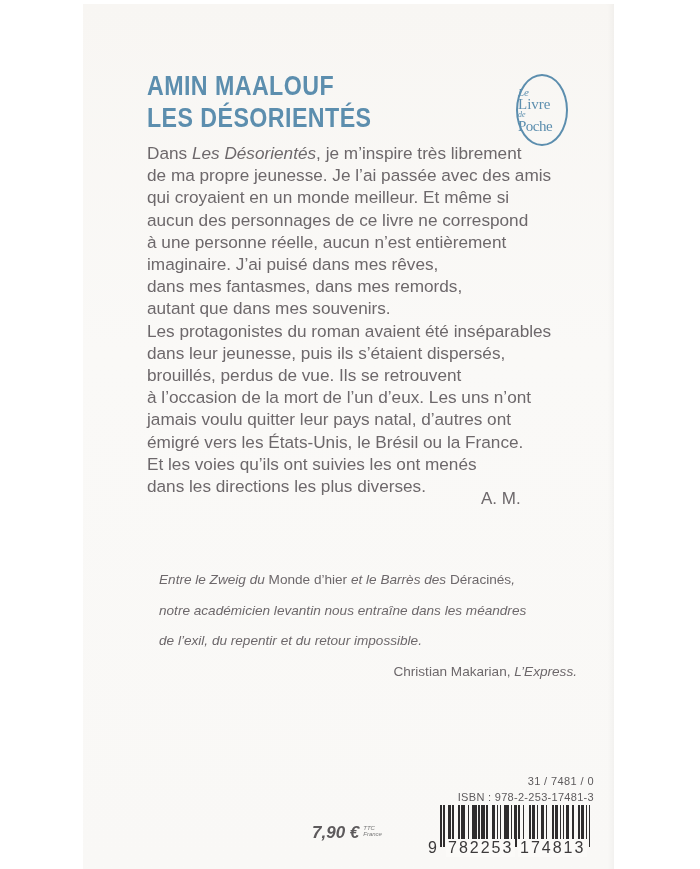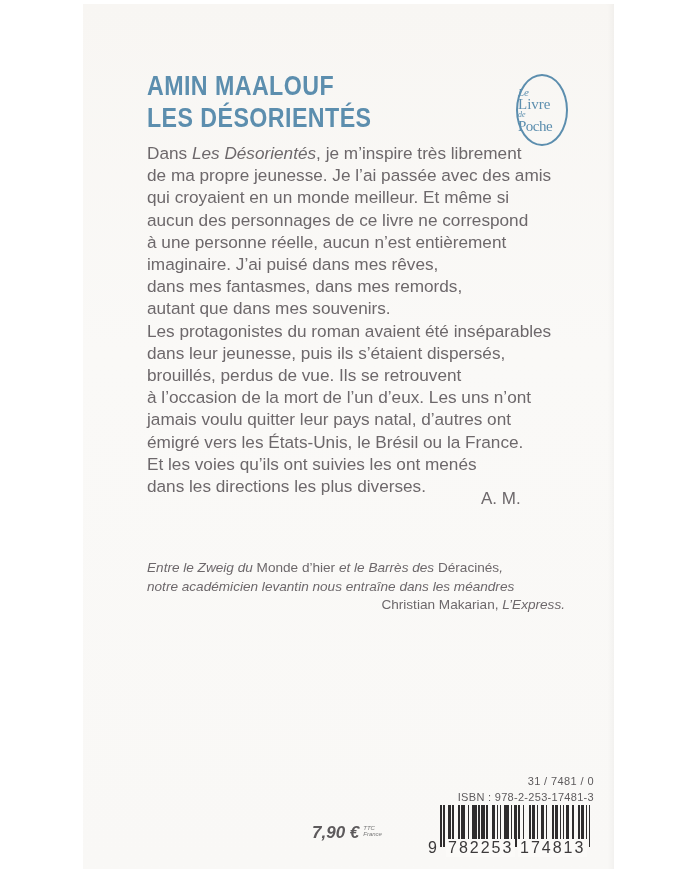--- a/index.html
+++ b/index.html
@@ -34,21 +34,21 @@
       color: #6d686b; font-size: 17.2px; line-height: 22.2px;
     }
     .blurb p { margin: 0; white-space: nowrap; }
     .blurb em { font-style: italic; }
     .signature { position: absolute; left: 398px; top: 485px; color: #6d686b; font-size: 17px; }
 
     .review {
       position: absolute; left: 64px; top: 555px; color: #6d686b;
       font-size: 13.6px; line-height: 18.5px;
     }
-    .review p { margin: 0; white-space: nowrap; }
+    .review p { margin: 12px; white-space: nowrap; }
     .review .it { font-style: italic; }
     .review .author-line { text-align: right; width: 418px; }
 
     .credits {
       position: absolute; left: 32px; top: 783px; color: #7a7678; font-size: 10.5px; line-height: 15px;
     }
     .credits .texte { font-size: 11px; letter-spacing: 2.2px; margin-top: 4px; color: #6f6b6d; }
     .credits .url { color: #5c8eae; font-size: 11.5px; margin-top: 3px; letter-spacing: 0.3px; }
     .price {
       position: absolute; left: 229px; top: 819px; color: #5d5a5c; font-weight: bold; font-size: 17px;
@@ -100,20 +100,21 @@
     <p>jamais voulu quitter leur pays natal, d’autres ont</p>
     <p>émigré vers les États-Unis, le Brésil ou la France.</p>
     <p>Et les voies qu’ils ont suivies les ont menés</p>
     <p>dans les directions les plus diverses.</p>
   </div>
   <div class="signature">A. M.</div>
 
   <div class="review">
     <p><span class="it">Entre le Zweig du </span><span>Monde d’hier</span><span class="it"> et le Barrès des </span><span>Déracinés</span><span class="it">,</span></p>
     <p class="it">notre académicien levantin nous entraîne dans les méandres</p>
+    <p class="it">de l’exil, du repentir et du retour impossible.</p>
     <p class="author-line"><span>Christian Makarian, </span><span class="it">L’Express.</span></p>
   </div>
 
 
   <div class="price">
     <span>7,90 €</span>
     <span class="ttc"><span>TTC</span><br><span>France</span></span>
   </div>
 
   <div class="codes">

